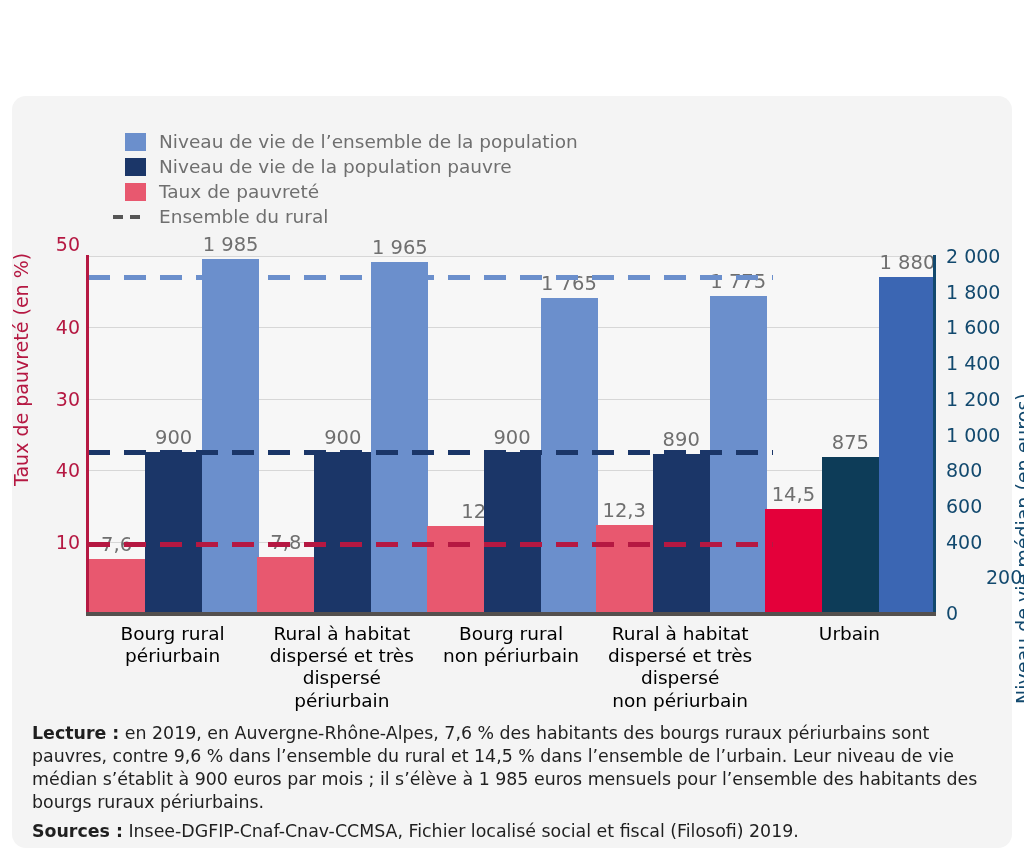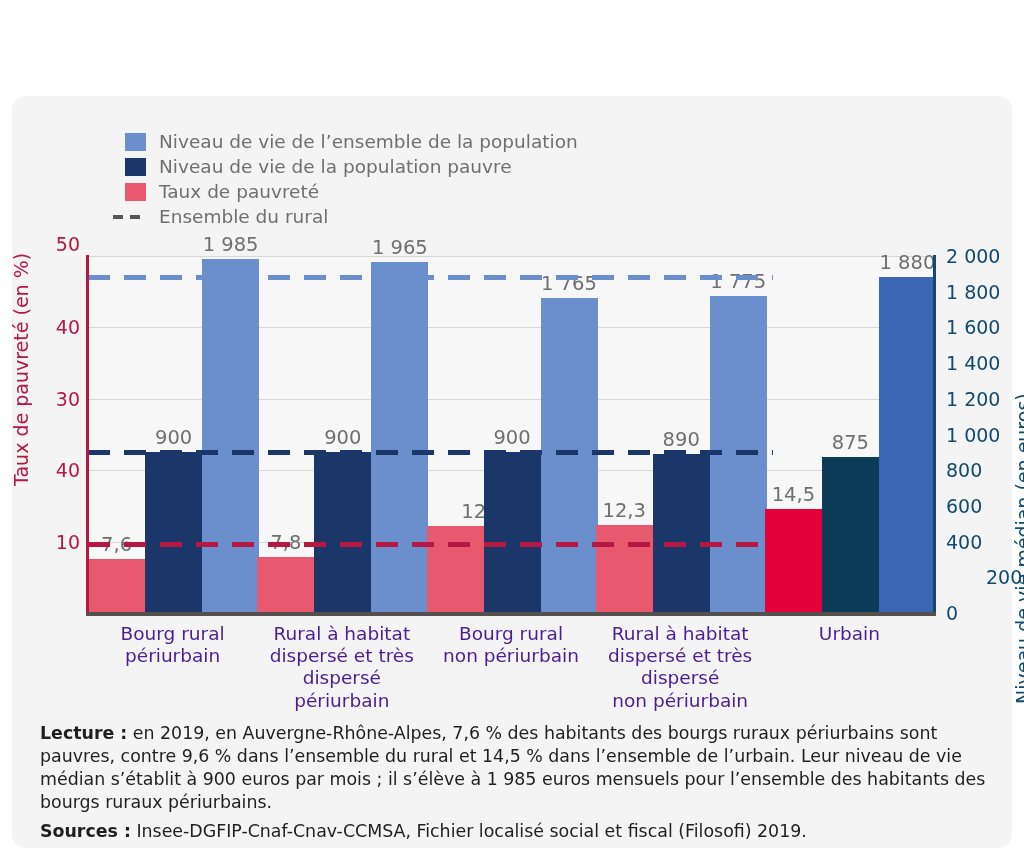--- a/index.html
+++ b/index.html
@@ -100,31 +100,31 @@
   .bar{position:absolute;bottom:0;}
   .bar-label{
     position:absolute;color:#6f6f6f;font-size:19.5px;
     text-align:center;transform:translateX(-50%);
     white-space:nowrap;
   }
 
   .refline{position:absolute;height:5px;}
 
   .cat-label{
-    position:absolute;color:#4c1d95;font-size:18.5px;
+    position:absolute;color:#000000;font-size:18.5px;
     text-align:center;line-height:1.2;transform:translateX(-50%);
   }
 
   
   .footer{
     position:absolute;left:24px;top:722px;width:970px;
     color:#1f1f1f;font-size:17.4px;line-height:1.32;
   }
   .footer b{font-weight:bold;}
-  .footer p{margin:0 0 6px 16px;}
+  .footer p{margin:0 0 6px 8px;}
 </style>
 </head>
 <body>
 
 <div class="page">
 
 
   <div class="card">
 
     <div class="legend" id="legend">

